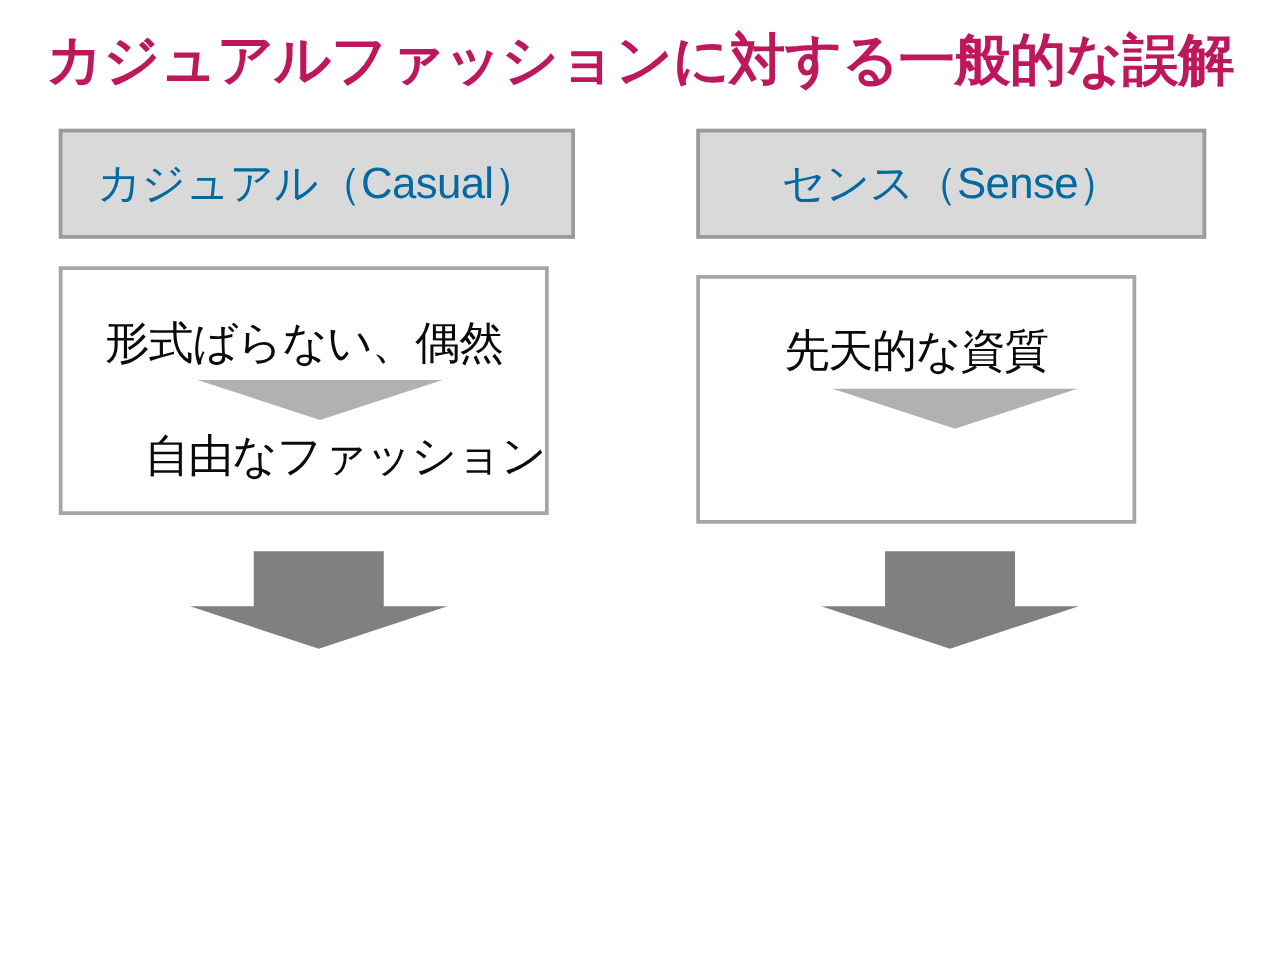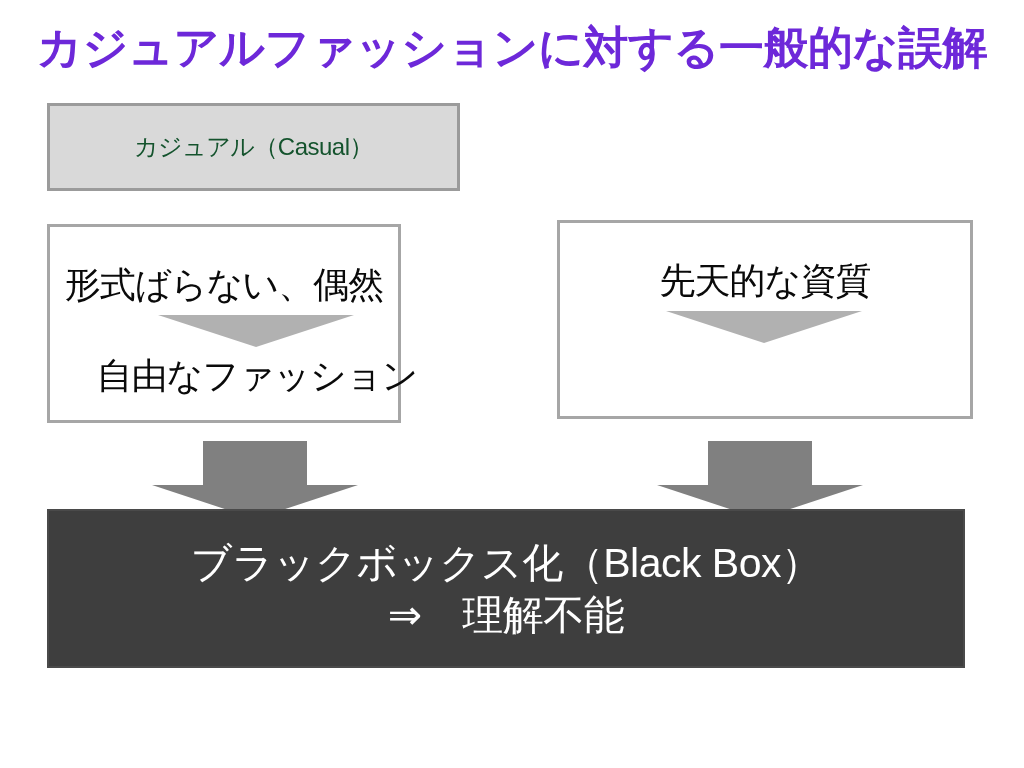--- a/index.html
+++ b/index.html
@@ -29,55 +29,55 @@
   .slide-title {
     position: absolute;
     left: 0;
     top: 20px;
     width: 1024px;
     text-align: center;
     font-size: 45px;
     font-weight: bold;
     line-height: 56px;
     letter-spacing: -0.5px;
-    color: #6d28d9;
+    color: #be185d;
     white-space: nowrap;
   }
 
   
   .header-box {
     position: absolute;
     box-sizing: border-box;
     background: #d9d9d9;
     border: 3px solid #9b9b9b;
     display: flex;
     align-items: center;
     justify-content: center;
   }
   .header-box .label {
-    font-size: 24px;
+    font-size: 35px;
     font-weight: normal;
     line-height: 40px;
-    color: #14532d;
+    color: #0369a1;
     white-space: nowrap;
     letter-spacing: -0.5px;
   }
 
   #header-left  { left: 47px;  top: 103px; width: 413px; height: 88px; }
   #header-right { left: 557px; top: 103px; width: 408px; height: 88px; }
 
   
   .body-box {
     position: absolute;
     box-sizing: border-box;
     background: #ffffff;
     border: 3px solid #a6a6a6;
   }
-  #body-left  { left: 47px;  top: 224px; width: 354px; height: 199px; }
-  #body-right { left: 557px; top: 220px; width: 416px; height: 199px; padding-left: 28px; }
+  #body-left  { left: 47px;  top: 213px; width: 392px; height: 199px; }
+  #body-right { left: 557px; top: 220px; width: 352px; height: 199px; padding-left: 28px; }
 
   .body-line {
     position: absolute;
     left: 0;
     width: 100%;
     text-align: center;
     font-size: 36px;
     line-height: 44px;
     color: #0a0a0a;
     white-space: nowrap;
@@ -159,34 +159,33 @@
   <div class="header-box" id="header-left">
     <span class="label">カジュアル（Casual）</span>
   </div>
 
   <div class="body-box" id="body-left">
     <div class="body-line top">形式ばらない、偶然</div>
     <div class="tri-inner" id="tri-inner-left"></div>
     <div class="body-line bottom">自由なファッション</div>
   </div>
 
+  <div class="header-box" id="header-right">
+    <span class="label">センス（Sense）</span>
+  </div>
 
   <div class="body-box" id="body-right">
     <div class="body-line top">先天的な資質</div>
     <div class="tri-inner" id="tri-inner-right"></div>
   </div>
 
   <div class="block-arrow" id="arrow-left">
     <div class="shaft"></div>
     <div class="head"></div>
   </div>
 
   <div class="block-arrow" id="arrow-right">
     <div class="shaft"></div>
     <div class="head"></div>
   </div>
 
-  <div id="conclusion-box">
-    <div class="c-line">ブラックボックス化（Black Box）</div>
-    <div class="c-line">⇒　理解不能</div>
-  </div>
 
 </div>
 
 </body></html>

